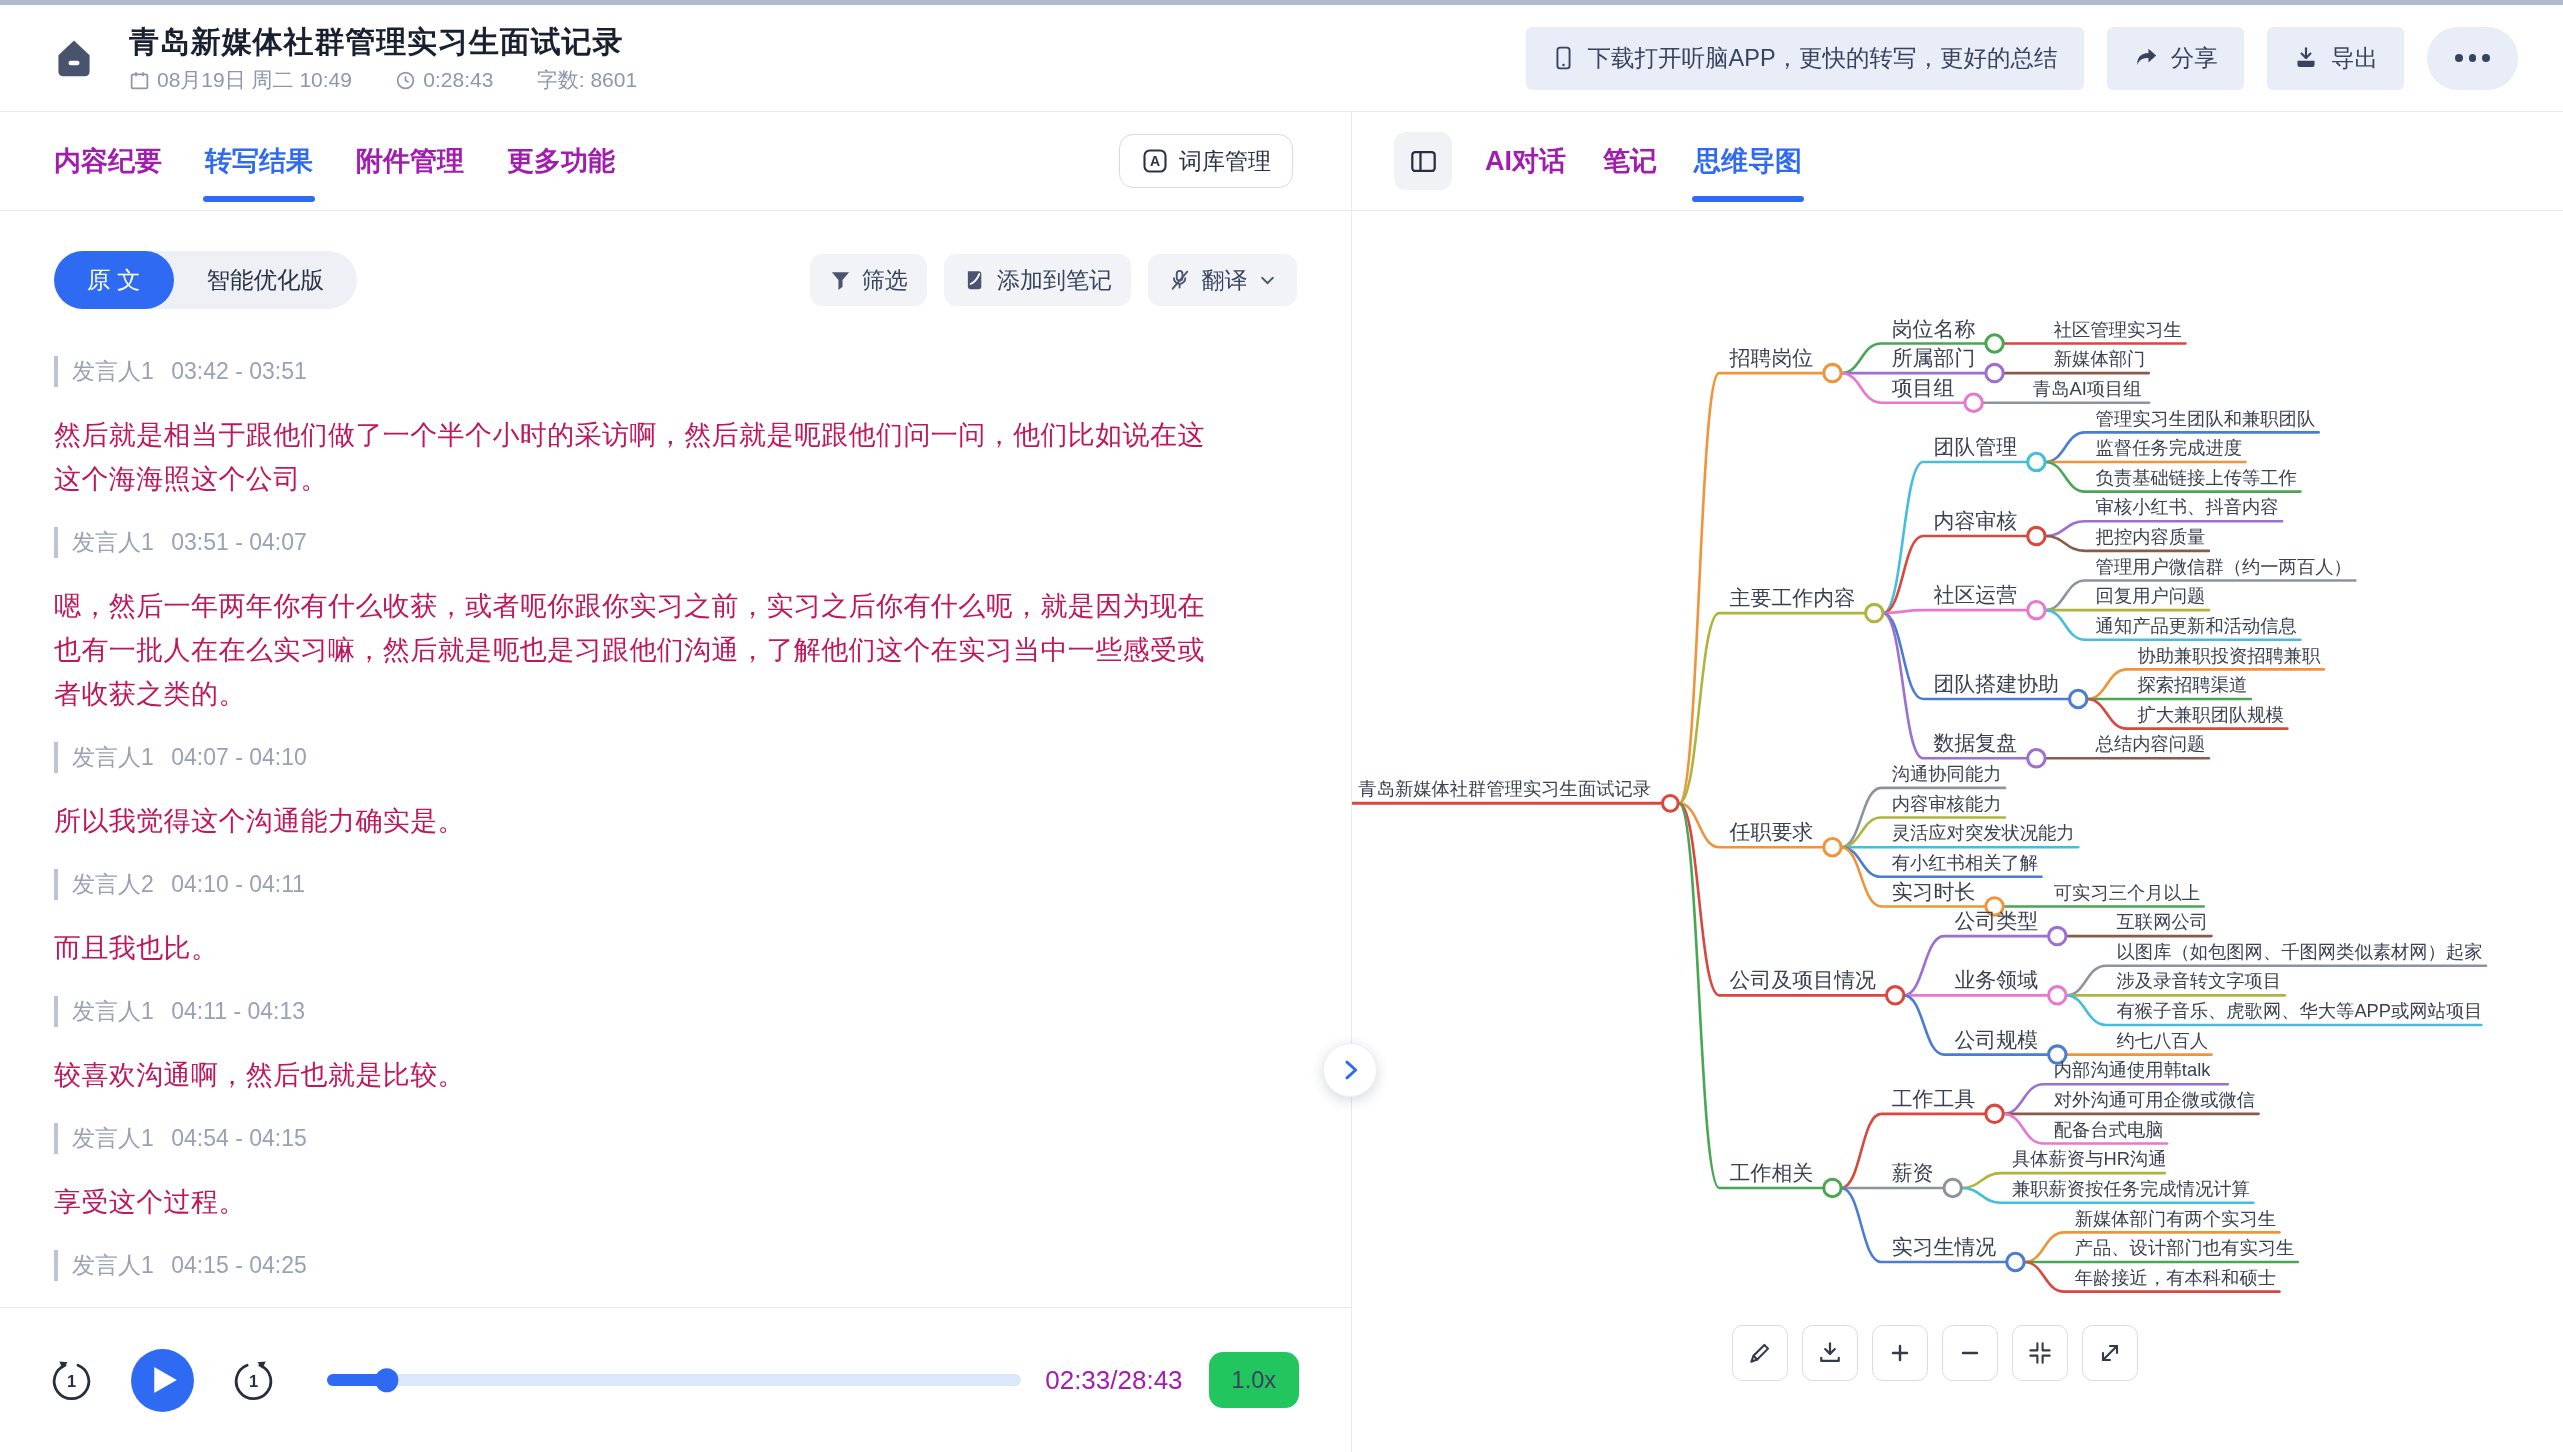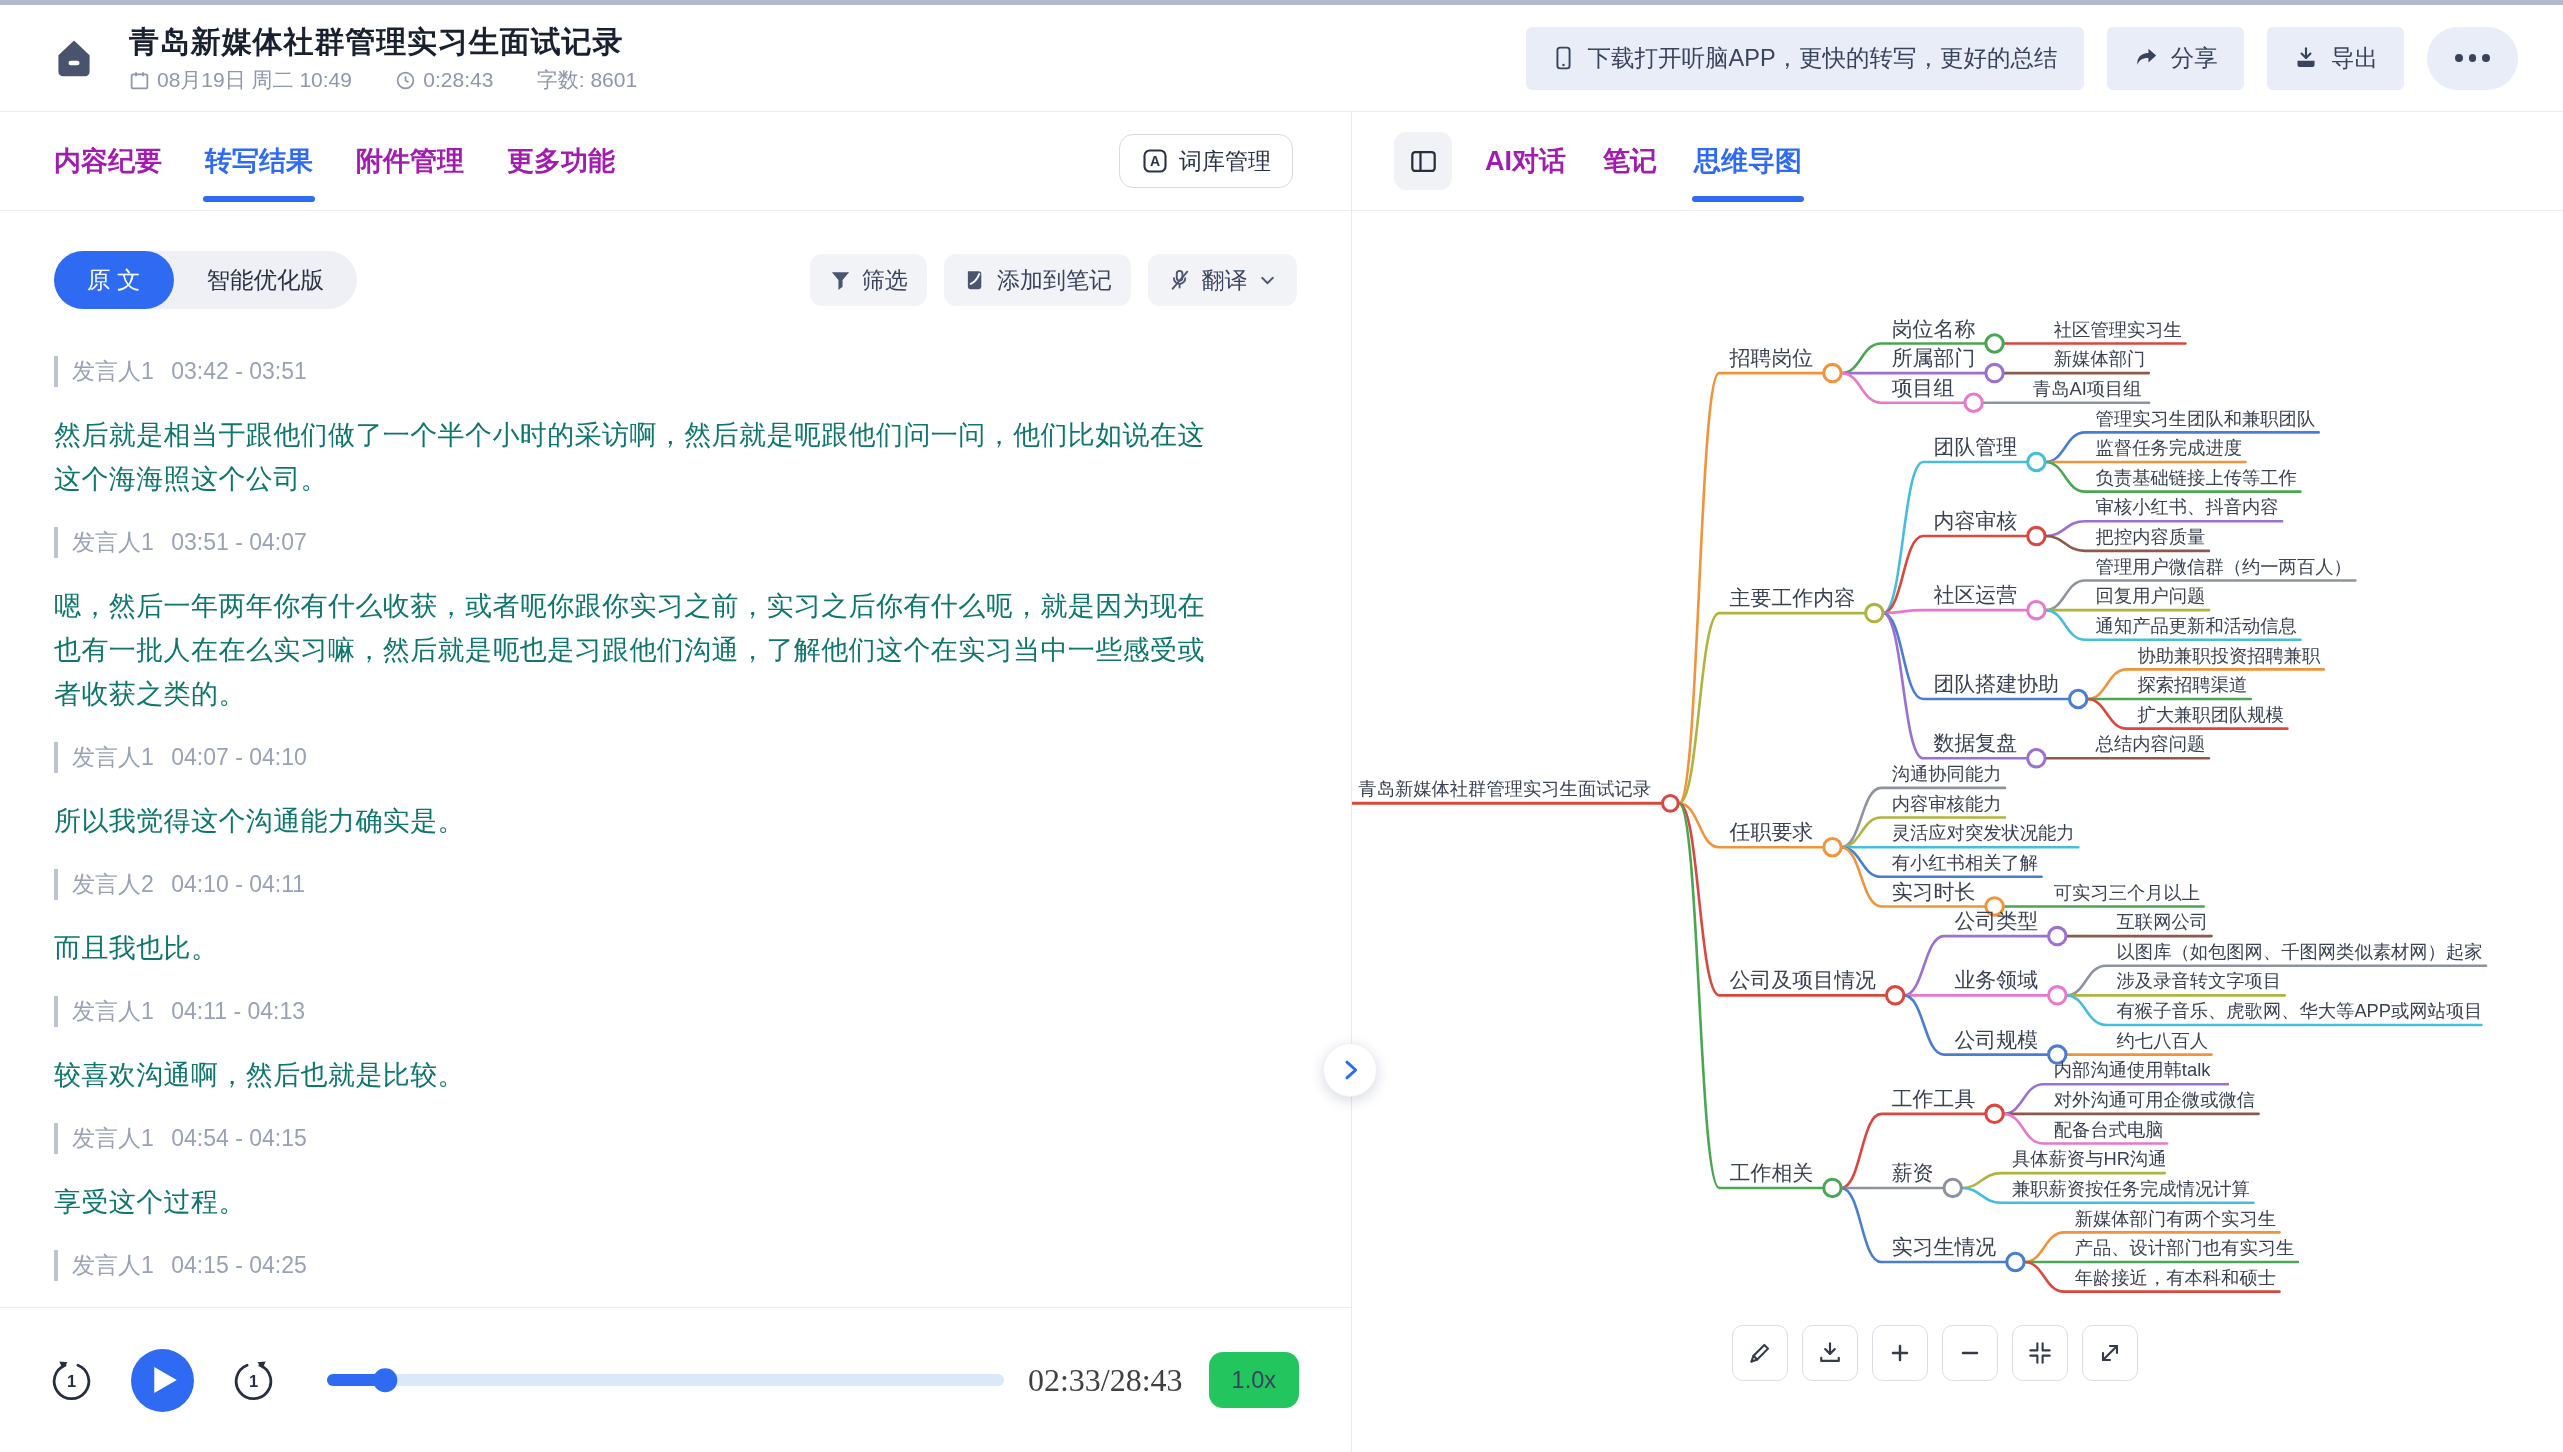--- a/index.html
+++ b/index.html
@@ -39,33 +39,33 @@
   .seg-option { height:58px; display:flex; align-items:center; padding:0 33px; font-size:23.5px;
                 color:#2a3245; border-radius:30px; cursor:pointer; white-space:nowrap; }
   .seg-option.active { background:#2e6bf2; color:#fff; }
   .chip-group { display:flex; align-items:center; gap:17.4px; }
   .chip { background:#f1f3f7; border-radius:12.2px; height:52px; display:flex; align-items:center; gap:9.6px;
           padding:0 19px; font-size:23px; color:#39435e; cursor:pointer; white-space:nowrap; }
   .chip svg { color:#4b5570; }
   .transcript { margin-top:47px; }
   .entry-label { display:flex; align-items:center; gap:17.4px; border-left:4.4px solid #bcc4d4; padding-left:14px;
                  height:31px; font-size:23px; color:#99a1b5; margin-bottom:26px; }
-  .entry-text { font-size:27px; line-height:44px; color:#0f766e; margin-bottom:26px; padding-right:83px;
+  .entry-text { font-size:27px; line-height:44px; color:#be185d; margin-bottom:26px; padding-right:83px;
                 letter-spacing:0.4px; }
   
   .player-bar { height:145px; border-top:1.7px solid #e7eaf0; display:flex; align-items:center;
                 padding:0 52px 0 49px; flex-shrink:0; }
   .icon-btn { background:none; border:none; color:#272e3f; cursor:pointer; display:flex; align-items:center; }
   .play-btn { width:63px; height:63px; border-radius:50%; background:#2e6bf2; display:flex; align-items:center;
               justify-content:center; margin:0 37px; cursor:pointer; flex-shrink:0; }
   .progress { flex:1; height:12.2px; border-radius:6.1px; background:#dbe7fb; position:relative; margin:0 24.4px 0 51px; cursor:pointer; }
   .progress-fill { height:100%; border-radius:6.1px; background:#2e6bf2; }
   .progress-thumb { position:absolute; top:50%; transform:translate(-50%,-50%); width:23.5px; height:23.5px;
               border-radius:50%; background:#2e6bf2; }
-  .time-display { font-family:Liberation Serif, serif; font-size:32px; color:#404040; white-space:nowrap; }
+  .time-display { font-family:Liberation Sans, sans-serif; font-size:26px; color:#a21caf; white-space:nowrap; }
   .speed-btn { margin-left:26px; background:#22c55e; border-radius:14px; height:56px; padding:0 23px;
                display:flex; align-items:center; font-size:23.5px; color:#39435e; cursor:pointer; }
   
   .right-panel { flex:1; display:flex; flex-direction:column; position:relative; }
   .right-tabs { height:99px; border-bottom:1.7px solid #e9ebf1; display:flex; align-items:center;
                 padding-left:42px; flex-shrink:0; }
   .panel-toggle { width:58px; height:58px; border-radius:12.2px; background:#f1f2f5; display:flex;
                 align-items:center; justify-content:center; color:#272e3f; cursor:pointer; margin-right:33px; }
   .right-tabs .tab { margin-right:37px; }
   .mindmap-area { flex:1; position:relative; overflow:hidden; background:#fff; }

